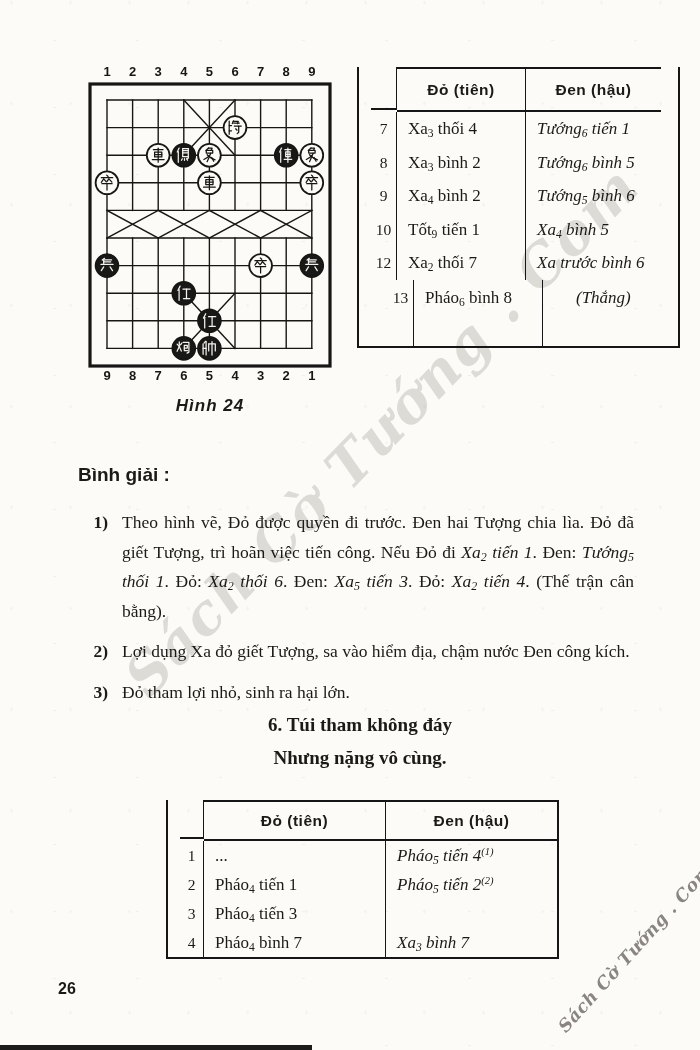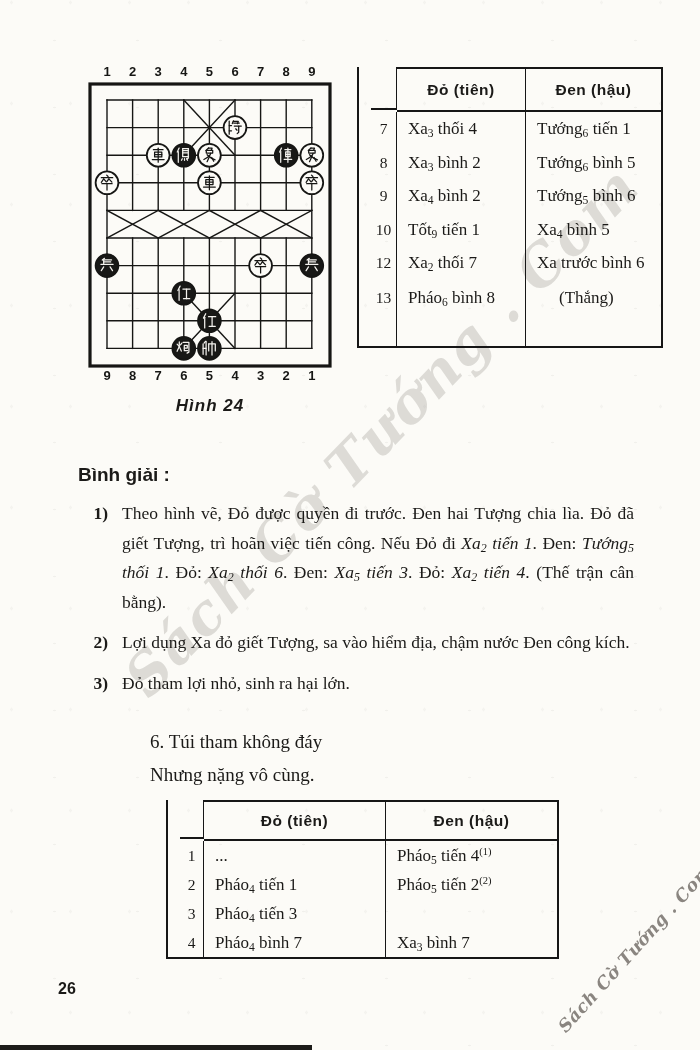--- a/index.html
+++ b/index.html
@@ -46,39 +46,39 @@
   .mtable-top .mh{line-height:41px;height:41px;}
   .mtable-bot .mh{line-height:37px;height:37px;}
   .mh-red,.mh-black{border-top:2.2px solid #161616;}
   .mh-num,.mh-red{border-right:1.6px solid #161616;}
   .mt-row{height:33.5px;font-size:17px;}
   .mtable-bot .mt-row{height:29px;}
   .mc{line-height:33.5px;white-space:nowrap;}
   .mtable-bot .mc{line-height:29px;}
   .mc-num{border-right:1.6px solid #161616;text-align:center;font-size:15.5px;}
   .mc-red{border-right:1.6px solid #161616;padding-left:11px;}
-  .mc-black{padding-left:11px;}
-  .mt-row.tall{height:66px;}
+  .mc-black{padding-left:11px;font-style:italic;}
+  .mt-row.tall{height:66px;margin-left:17px;}
   .mt-row.tall .mc{line-height:31px;padding-top:2px;}
   .cell-line{display:block;}
   .cell-line.note{padding-left:22px;}
   sub{font-size:.68em;line-height:0;vertical-align:-.22em;}
   sup{font-size:.62em;line-height:0;vertical-align:.55em;}
   .it{font-style:italic;}
   
   .commentary{position:absolute;left:78px;top:464px;width:556px;z-index:1;}
   .c-head{font-family:"Liberation Sans","DejaVu Sans",sans-serif;
-          font-weight:bold;font-size:19px;margin-bottom:13px;}
+          font-weight:bold;font-size:19px;margin-bottom:22px;}
   .c-item{display:flex;margin-top:11px;}
   .c-item .n{width:30px;min-width:30px;margin-right:14px;text-align:right;
              font-weight:bold;font-size:17.5px;line-height:29.5px;}
   .c-item .txt{flex:1;text-align:justify;font-size:17.5px;line-height:29.5px;}
   
-  .section-title{position:absolute;left:150px;top:725px;width:420px;text-align:left;
-                 font-weight:normal;font-size:19px;line-height:33px;z-index:1;}
+  .section-title{position:absolute;left:150px;top:708px;width:420px;text-align:center;
+                 font-weight:bold;font-size:19px;line-height:33px;z-index:1;}
   
   .page-number{position:absolute;left:58px;top:980px;
                font-family:"Liberation Sans","DejaVu Sans",sans-serif;
                font-weight:bold;font-size:16px;z-index:1;}
   .edge-shadow{position:absolute;left:0;bottom:0;width:312px;height:5px;
                background:#1d1c1a;z-index:2;}
 </style>
 </head>
 <body>
 

